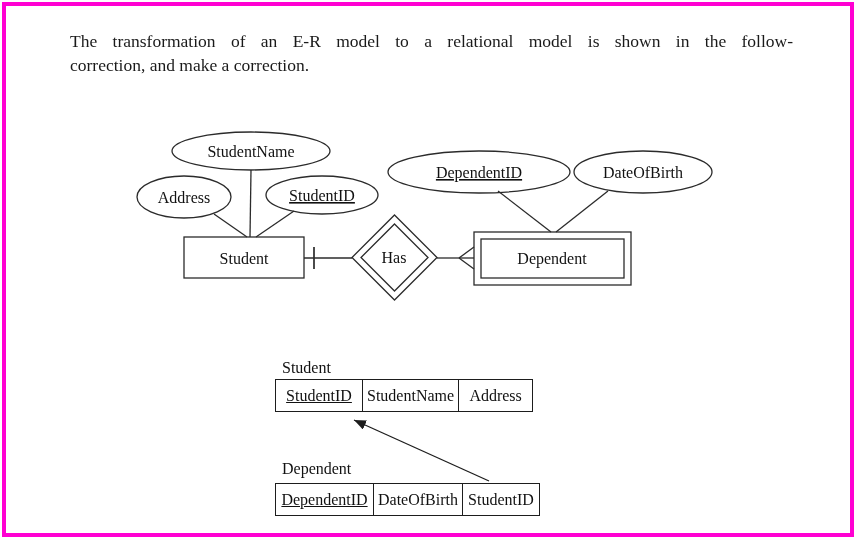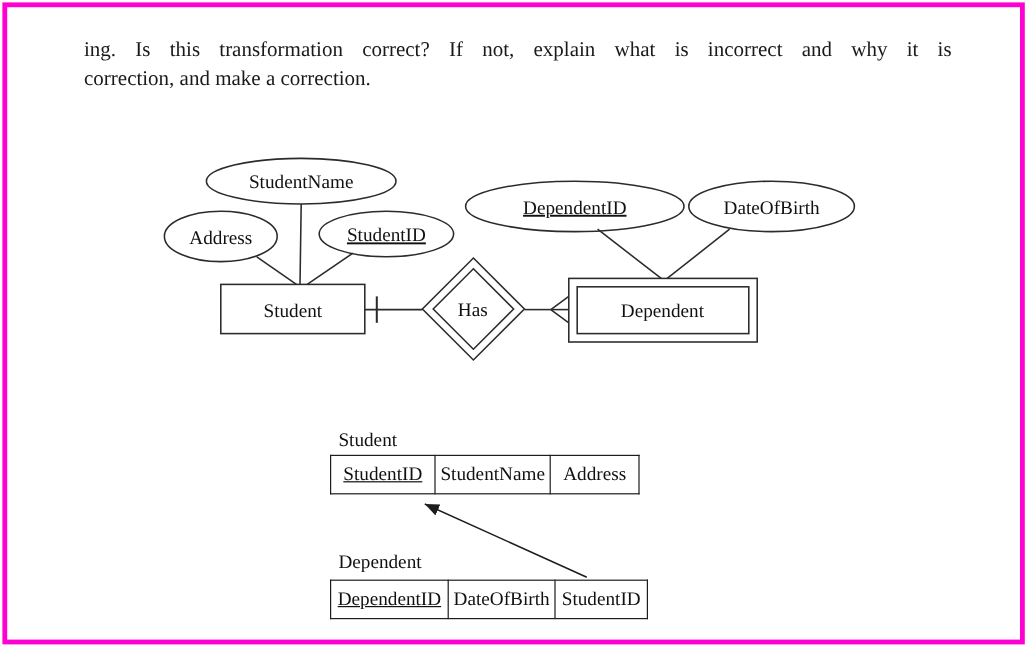--- a/index.html
+++ b/index.html
@@ -60,21 +60,21 @@
   .key { text-decoration: underline; }
 </style>
 </head>
 <body>
 
 <div class="page">
 
   <div class="frame"></div>
 
   <div class="question">
-    <div class="qline just">ing. Is this transformation correct? If not, explain what is incorrect and why it is</div>
+    <div class="qline just">The transformation of an E-R model to a relational model is shown in the follow-</div>
     <div class="qline">correction, and make a correction.</div>
   </div>
 
   <svg class="diagram-svg" viewBox="0 0 857 541">
     <defs>
       <marker id="ah" markerWidth="14" markerHeight="12" refX="12" refY="5" orient="auto" markerUnits="userSpaceOnUse">
         <path d="M0,0 L12,5 L0,10 z" fill="#1d1d1d"></path>
       </marker>
     </defs>
 

